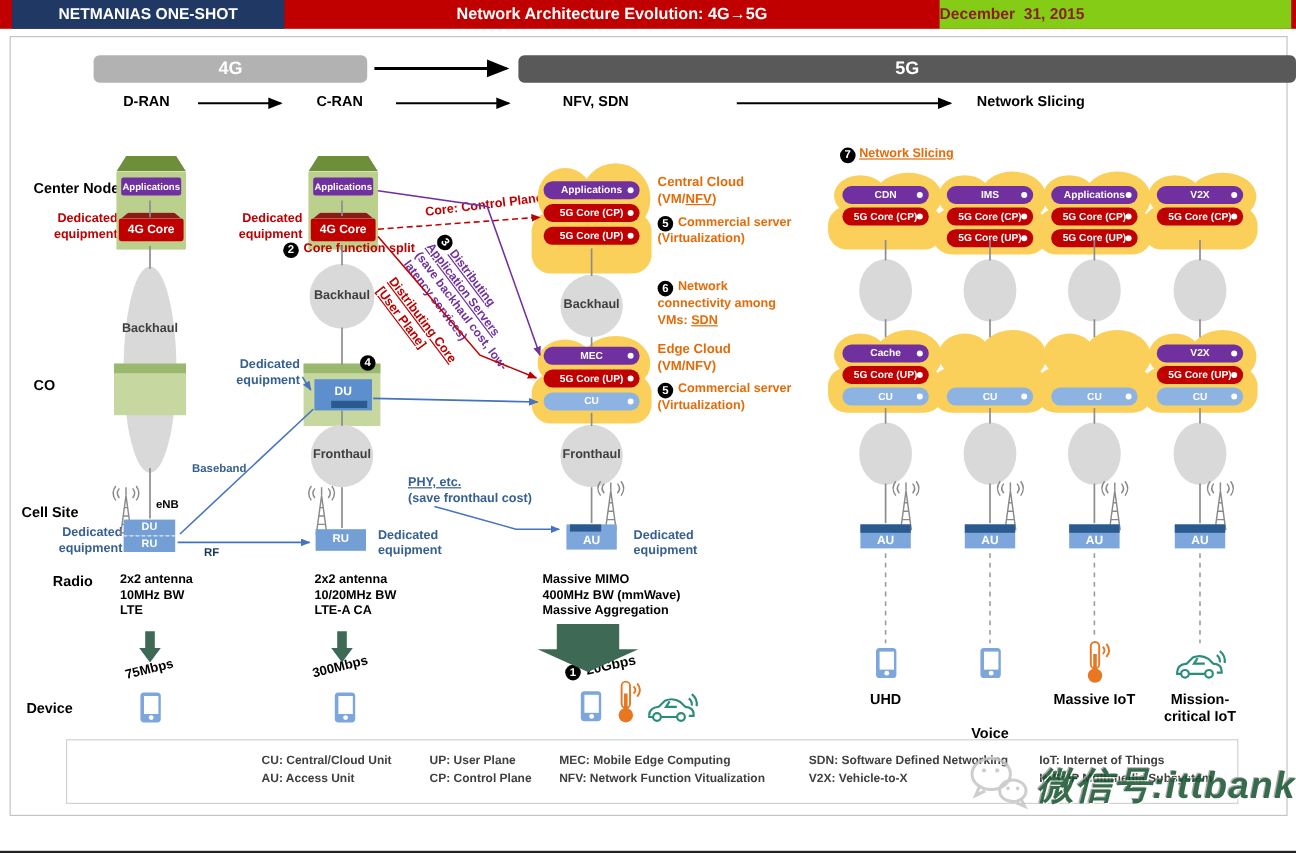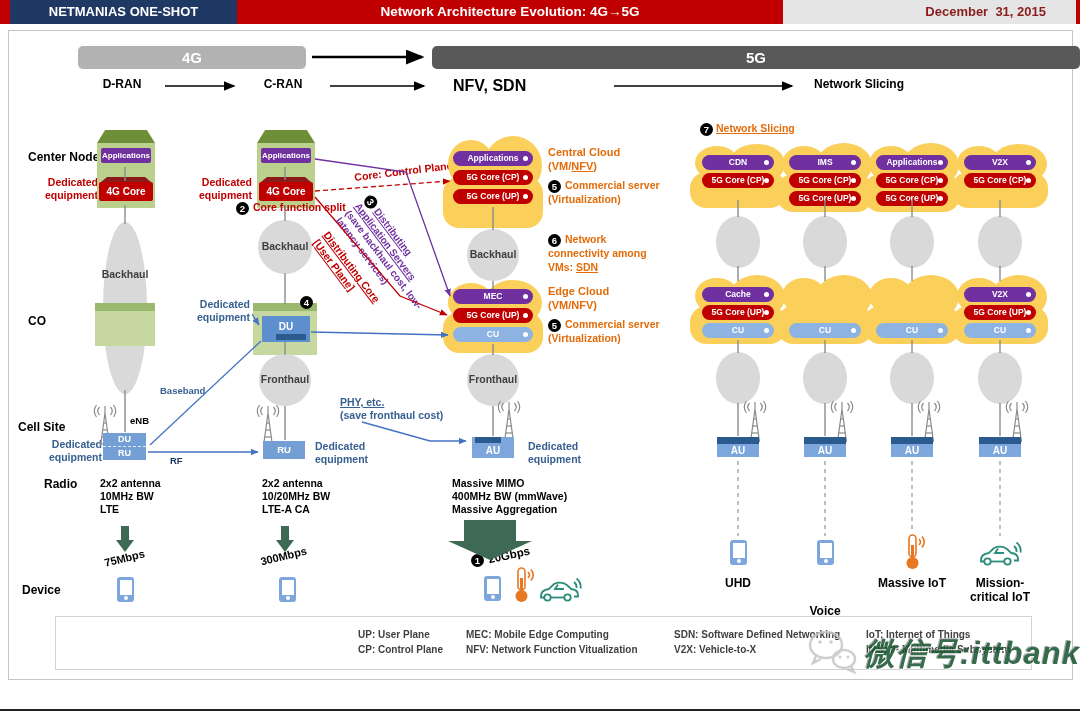--- a/index.html
+++ b/index.html
@@ -10,22 +10,22 @@
   .ctr{text-align:center;}
   .rgt{text-align:right;}
   .red{color:#c00000;} .blu{color:#376091;} .nvy{color:#17365d;} .org{color:#e36c0a;}
   .und{text-decoration:underline;}
   
   #hdr{position:absolute;left:0;top:0;width:1080px;height:24px;background:#c00000;}
   #hdr-brand{position:absolute;left:10px;top:0;width:227px;height:24px;background:#1f3864;color:#fff;
              font-weight:bold;font-size:13px;line-height:24px;text-align:center;}
   #hdr-title{position:absolute;left:237px;top:0;width:546px;height:24px;color:#fff;font-weight:bold;
              font-size:13.5px;line-height:24px;text-align:center;}
-  #hdr-date{position:absolute;left:783px;top:0;right:4px;height:24px;background:#e5e5e5;color:#8b1d1d;
-            font-weight:bold;font-size:13px;line-height:24px;text-align:right;padding-right:30px;white-space:pre;}
+  #hdr-date{position:absolute;left:783px;top:0;right:4px;height:24px;background:#84cc16;color:#8b1d1d;
+            font-weight:bold;font-size:13px;line-height:24px;text-align:left;padding-right:16px;white-space:pre;}
   #panel{position:absolute;left:8px;top:30px;width:1063px;height:648px;border:1px solid #c4c4c4;background:#fff;}
   
   .erabar{position:absolute;height:23px;border-radius:5px;color:#fff;font-weight:bold;font-size:15px;
           line-height:23px;text-align:center;}
   
   .cloud{position:absolute;}
   .cloud::before{content:'';position:absolute;width:46%;height:55%;left:5%;top:0;background:#fbd05a;border-radius:50%;}
   .cloud::after{content:'';position:absolute;width:58%;height:66%;right:1%;top:-4%;background:#fbd05a;border-radius:50%;}
   .cloud .cb{position:absolute;left:0;right:0;bottom:0;height:58%;background:#fbd05a;border-radius:16px;}
   .pill{position:absolute;height:15px;line-height:15px;border-radius:8px;color:#fff;font-size:8.5px;
@@ -95,21 +95,21 @@
     <div id="hdr-date">December  31, 2015</div>
   </div>
 
   <div id="panel"></div>
 
   <div class="erabar" style="left:78px;top:46px;width:228px;background:#b2b2b2;">4G</div>
   <div class="erabar" style="left:432px;top:46px;width:648px;background:#595959;">5G</div>
 
   <div class="t ctr" style="left:92px;top:77px;width:60px;font-size:12px;">D-RAN</div>
   <div class="t ctr" style="left:253px;top:77px;width:60px;font-size:12px;">C-RAN</div>
-  <div class="t" style="left:434px;top:77px;font-size:16px;padding-left:19px;">NFV, SDN</div>
+  <div class="t" style="left:450px;top:77px;font-size:12px;padding-left:19px;">NFV, SDN</div>
   <div class="t ctr" style="left:805px;top:77px;width:108px;font-size:12px;">Network Slicing</div>
 
   <div class="t" style="left:28px;top:150px;font-size:12px;">Center Node</div>
   <div class="t" style="left:28px;top:314px;font-size:12px;">CO</div>
   <div class="t" style="left:18px;top:420px;font-size:12px;">Cell Site</div>
   <div class="t" style="left:44px;top:477px;font-size:12px;">Radio</div>
   <div class="t" style="left:22px;top:583px;font-size:12px;">Device</div>
 
   <div class="t red rgt wrap" style="left:40px;top:176px;width:58px;font-size:10.5px;line-height:13px;">Dedicated equipment</div>
   <div class="gbox" style="left:97px;top:130px;">
@@ -438,20 +438,24 @@
           <circle cx="29.5" cy="21.5" r="3.2"></circle>
           <path d="M20,8.5 l-3,4.5 h9"></path>
           <path d="M36,6 q3,2.5 2.5,6"></path>
           <path d="M38.5,2.5 q5,4 4,10"></path>
         </g>
       </svg>
   </div>
   <div class="t ctr wrap" style="left:960px;top:576px;width:80px;font-size:12px;line-height:14px;">Mission-critical IoT</div>
 
   <div id="legend">
+    <div class="legcol" style="left:162px;">
+      <div>CU: Central/Cloud Unit</div>
+      <div>AU: Access Unit</div>
+    </div>
     <div class="legcol" style="left:302px;">
       <div>UP: User Plane</div>
       <div>CP: Control Plane</div>
     </div>
     <div class="legcol" style="left:410px;">
       <div>MEC: Mobile Edge Computing</div>
       <div>NFV: Network Function Vitualization</div>
     </div>
     <div class="legcol" style="left:618px;">
       <div>SDN: Software Defined Networking</div>

